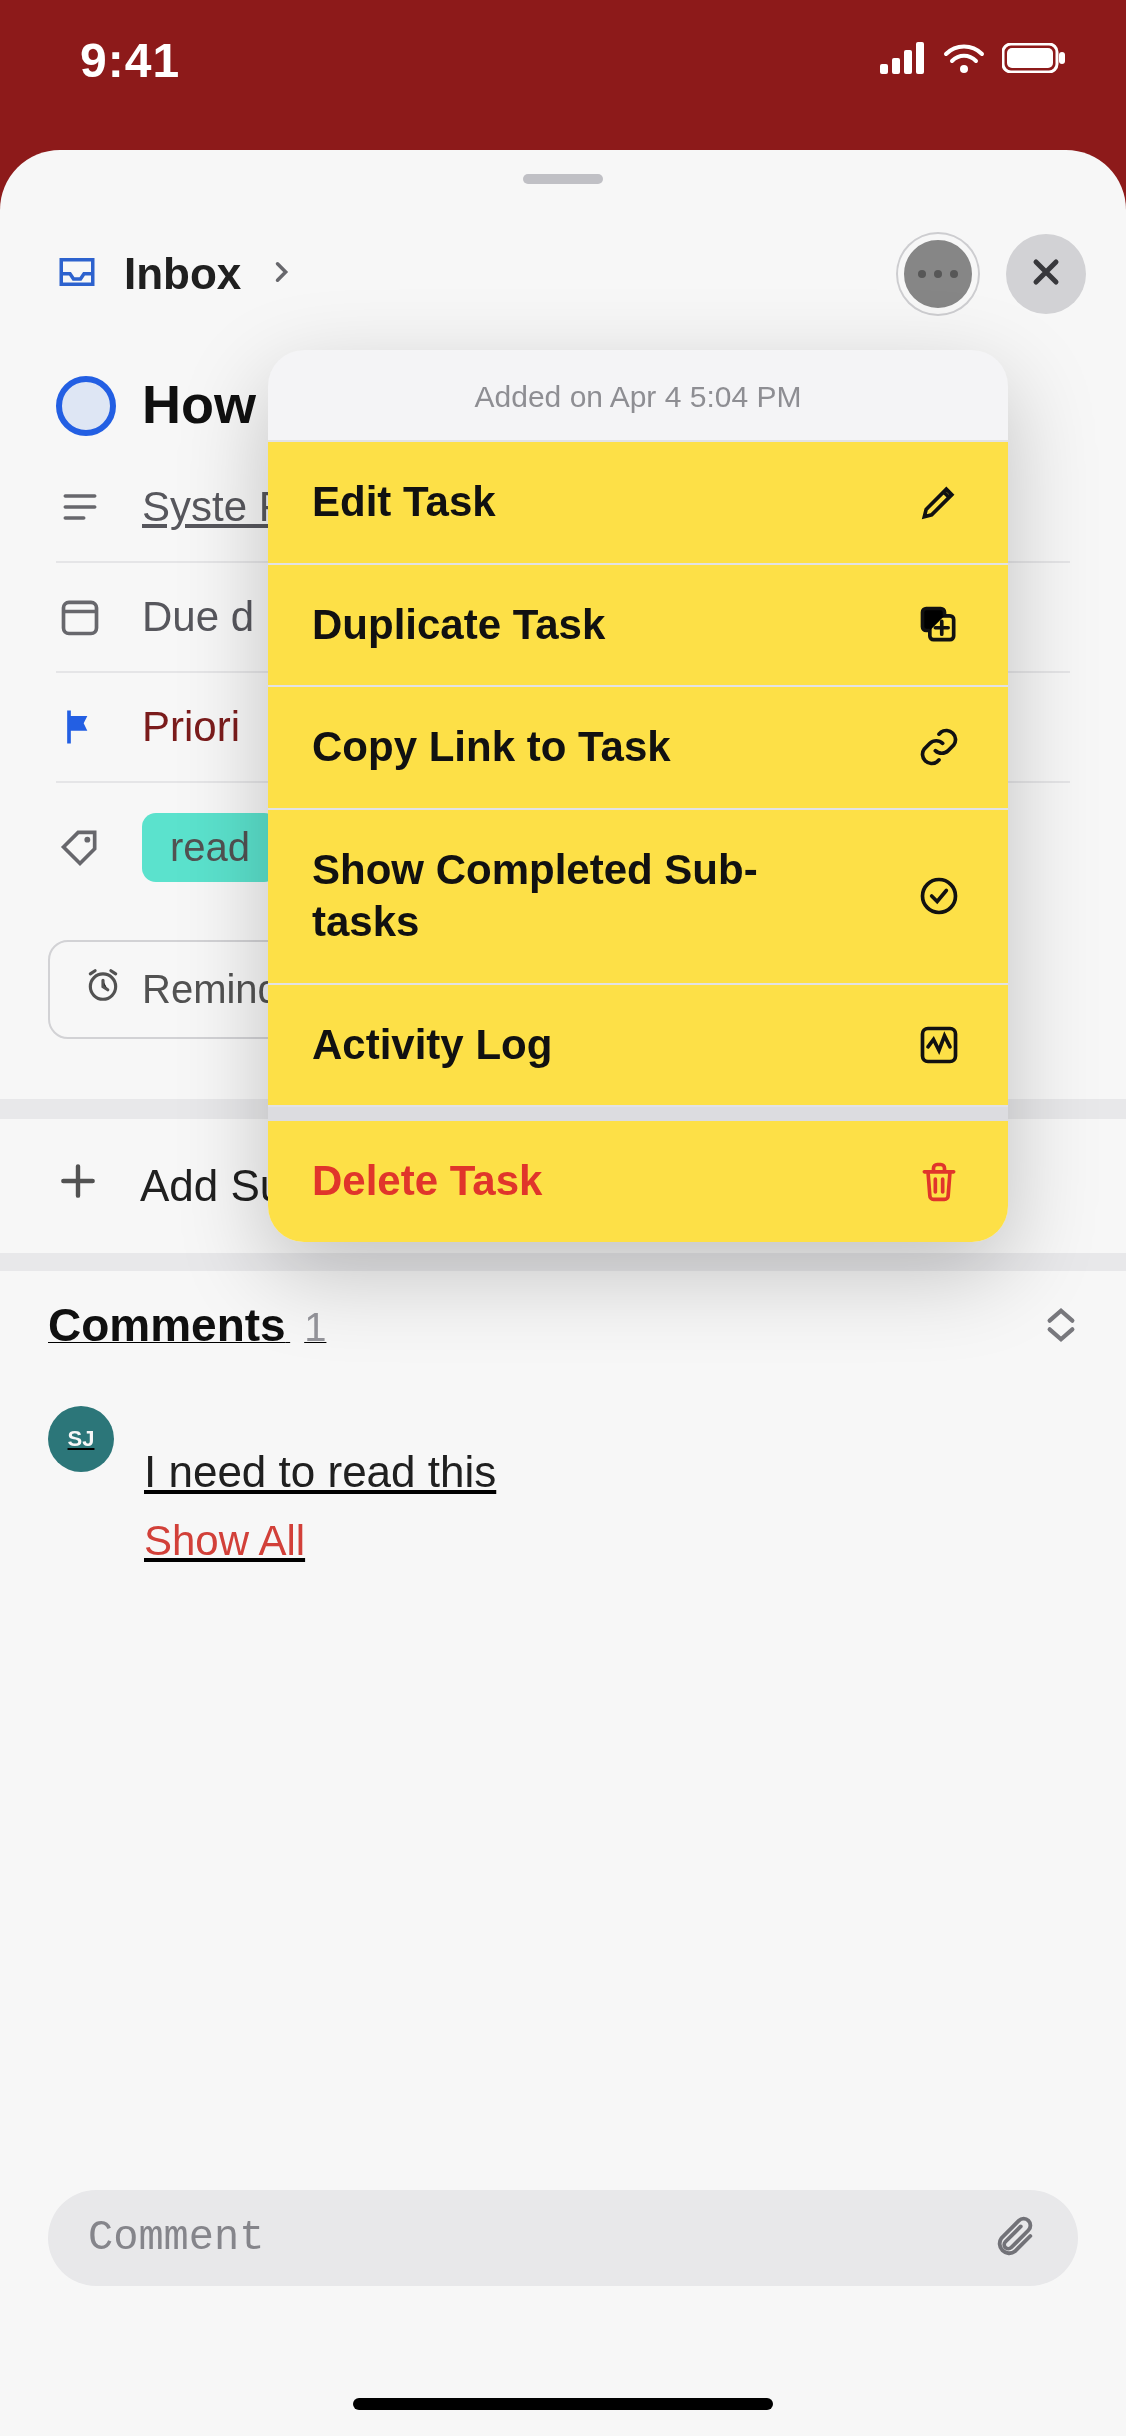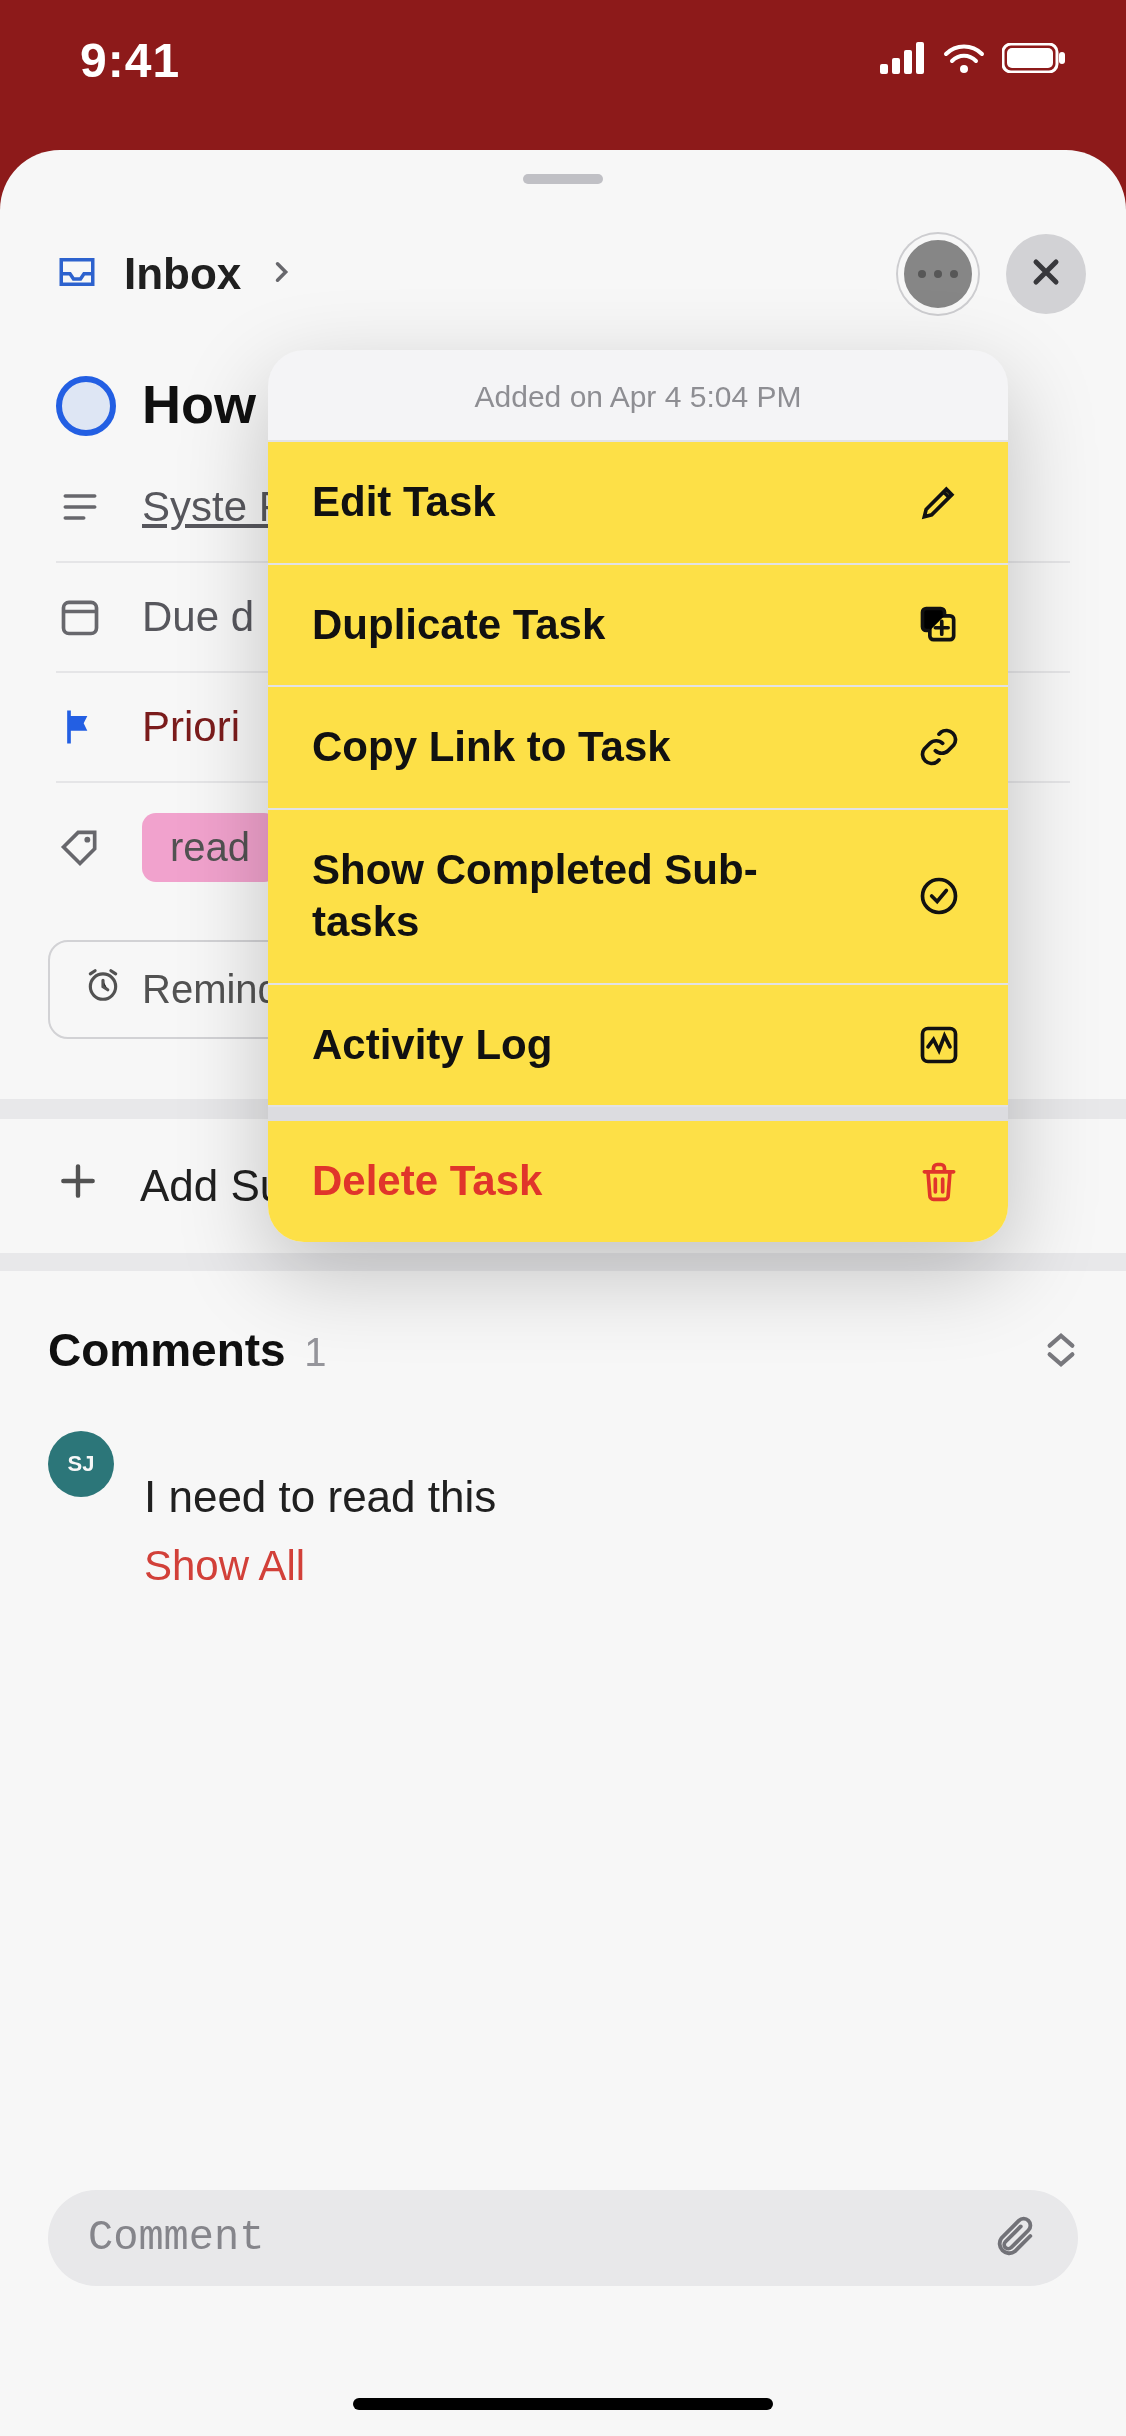--- a/index.html
+++ b/index.html
@@ -26,28 +26,28 @@
   .task-circle { flex: none; width: 60px; height: 60px; border: 6px solid #2563eb; border-radius: 50%; background: #e6eefc; margin-top: 8px; }
   .task-title { font-size: 54px; font-weight: 700; color: #111; line-height: 1.35; }
 
   .meta-list { margin: 0 56px 0 56px; }
   .meta-item { display: flex; align-items: center; gap: 38px; padding: 30px 0; border-top: 2px solid #ededef; }
   .meta-item:first-child { border-top: none; padding-top: 6px; padding-bottom: 30px; }
   .meta-item .micon { width: 48px; height: 48px; display: flex; align-items: center; justify-content: center; color: #7c7c82; }
   .meta-item .mtext { font-size: 42px; color: #5a5a60; text-decoration: underline; }
   .meta-item.no-underline .mtext { text-decoration: none; }
   .meta-item.priority .mtext { color: #7f1d1d; }
-  .tag-chip { background: #f9a8d4; border-radius: 14px; padding: 12px 28px; font-size: 40px; color: #555; }
+  .tag-chip { background: #5eead4; border-radius: 14px; padding: 12px 28px; font-size: 40px; color: #555; }
 
   .action-chips { display: flex; gap: 30px; padding: 28px 48px 60px 48px; }
   .chip { display: flex; align-items: center; gap: 20px; border: 2px solid #d9d9dc; border-radius: 20px; padding: 24px 34px; font-size: 40px; color: #555; background: #fff; }
 
   .add-sub { border-top: 20px solid #f0f0f2; border-bottom: 18px solid #f0f0f2; display: flex; align-items: center; gap: 40px; padding: 40px 56px; font-size: 44px; color: #222; }
 
-  .comments-wrap { padding: 52px 48px 0 48px; }
+  .comments-wrap { padding: 27px 48px 0 48px; text-decoration: underline; }
   .comments-head { display: flex; align-items: center; justify-content: space-between; }
   .comments-head .ct { font-size: 46px; font-weight: 700; color: #111; }
   .comments-head .cc { font-size: 40px; color: #9a9aa0; margin-left: 14px; }
   .comment-row { display: flex; gap: 30px; padding-top: 54px; }
   .avatar { width: 66px; height: 66px; border-radius: 33px; background: #2e7a7d; color: #fff; display: flex; align-items: center; justify-content: center; font-size: 22px; font-weight: 600; }
   .comment-body .ctext { font-size: 44px; color: #222; margin-top: 41px; }
   .comment-body .show-all { font-size: 42px; color: #d9433b; margin-top: 20px; cursor: pointer; }
 
   .comment-bar { position: absolute; left: 48px; right: 48px; bottom: 150px; height: 96px; background: #f0f0f2; border-radius: 48px; display: flex; align-items: center; justify-content: space-between; padding: 0 40px; }
   .comment-bar .placeholder { font-size: 42px; color: #8a8a90; font-family: Liberation Mono, monospace; }

